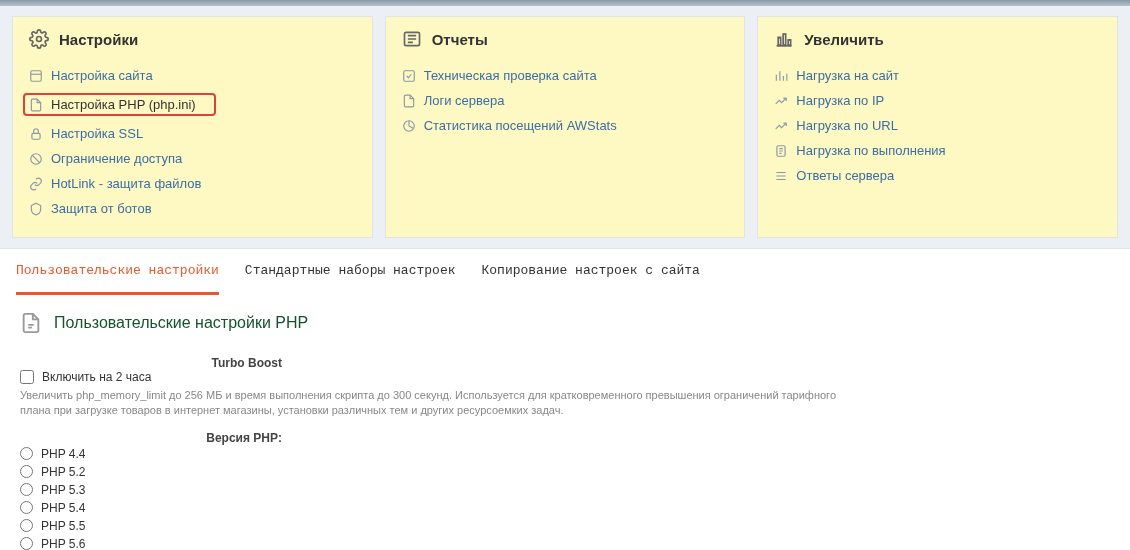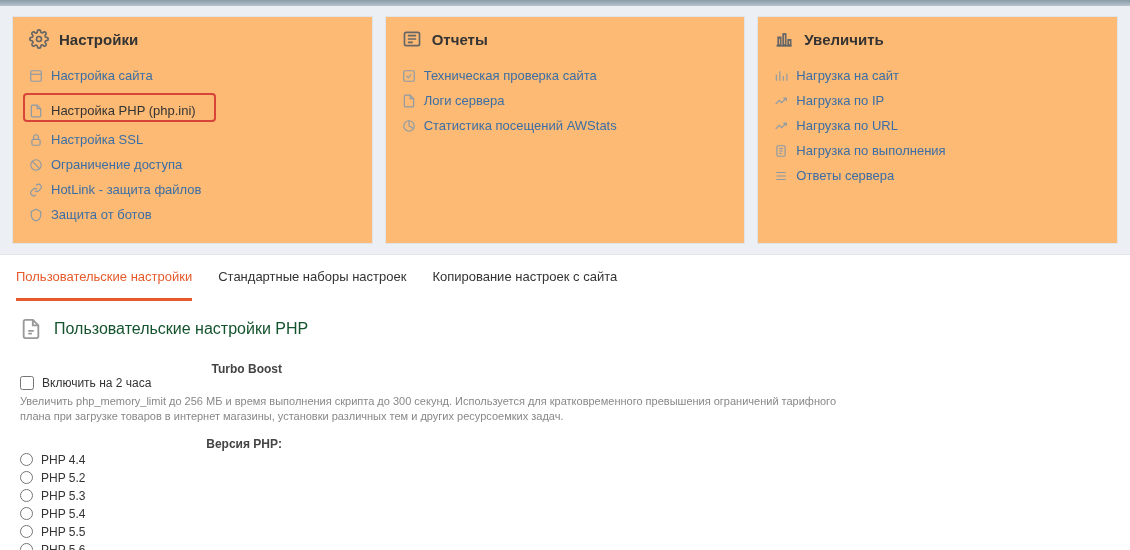--- a/index.html
+++ b/index.html
@@ -14,21 +14,21 @@
   height: 6px;
   background: linear-gradient(to bottom, #8a9aa8, #b8c4ce);
 }
 .cards-row {
   display: flex;
   gap: 12px;
   padding: 10px 12px 10px 12px;
 }
 .card {
   flex: 1;
-  background: #fdba74;
+  background: #fef9c3;
   border: 1px solid #e0e4e8;
   padding: 12px 16px 16px 16px;
 }
 .card-header {
   display: flex;
   align-items: center;
   gap: 10px;
   margin-bottom: 14px;
 }
 .card-header .hicon {
@@ -65,35 +65,36 @@
 }
 .card li.selected {
   color: #333;
 }
 .card li.selected .sel-wrapper {
   display: inline-flex;
   align-items: center;
   gap: 8px;
   border: 2px solid #d9443a;
   border-radius: 4px;
-  padding: 8px 18px 2px 4px;
+  padding: 2px 18px 2px 4px;
   margin-left: -6px;
 }
 .tabs {
   background: #fff;
   border-top: 1px solid #e0e4e8;
   display: flex;
   gap: 26px;
   padding: 0 16px;
 }
 .tab {
   padding: 14px 0;
   font-size: 13px;
   color: #333;
   cursor: pointer;
+  font-family: Liberation Mono, monospace;
 }
 .tab.active {
   color: #e55a2b;
   border-bottom: 3px solid #e55a2b;
   margin-bottom: -1px;
 }
 .panel {
   background: #fff;
   padding: 18px 20px;
 }

